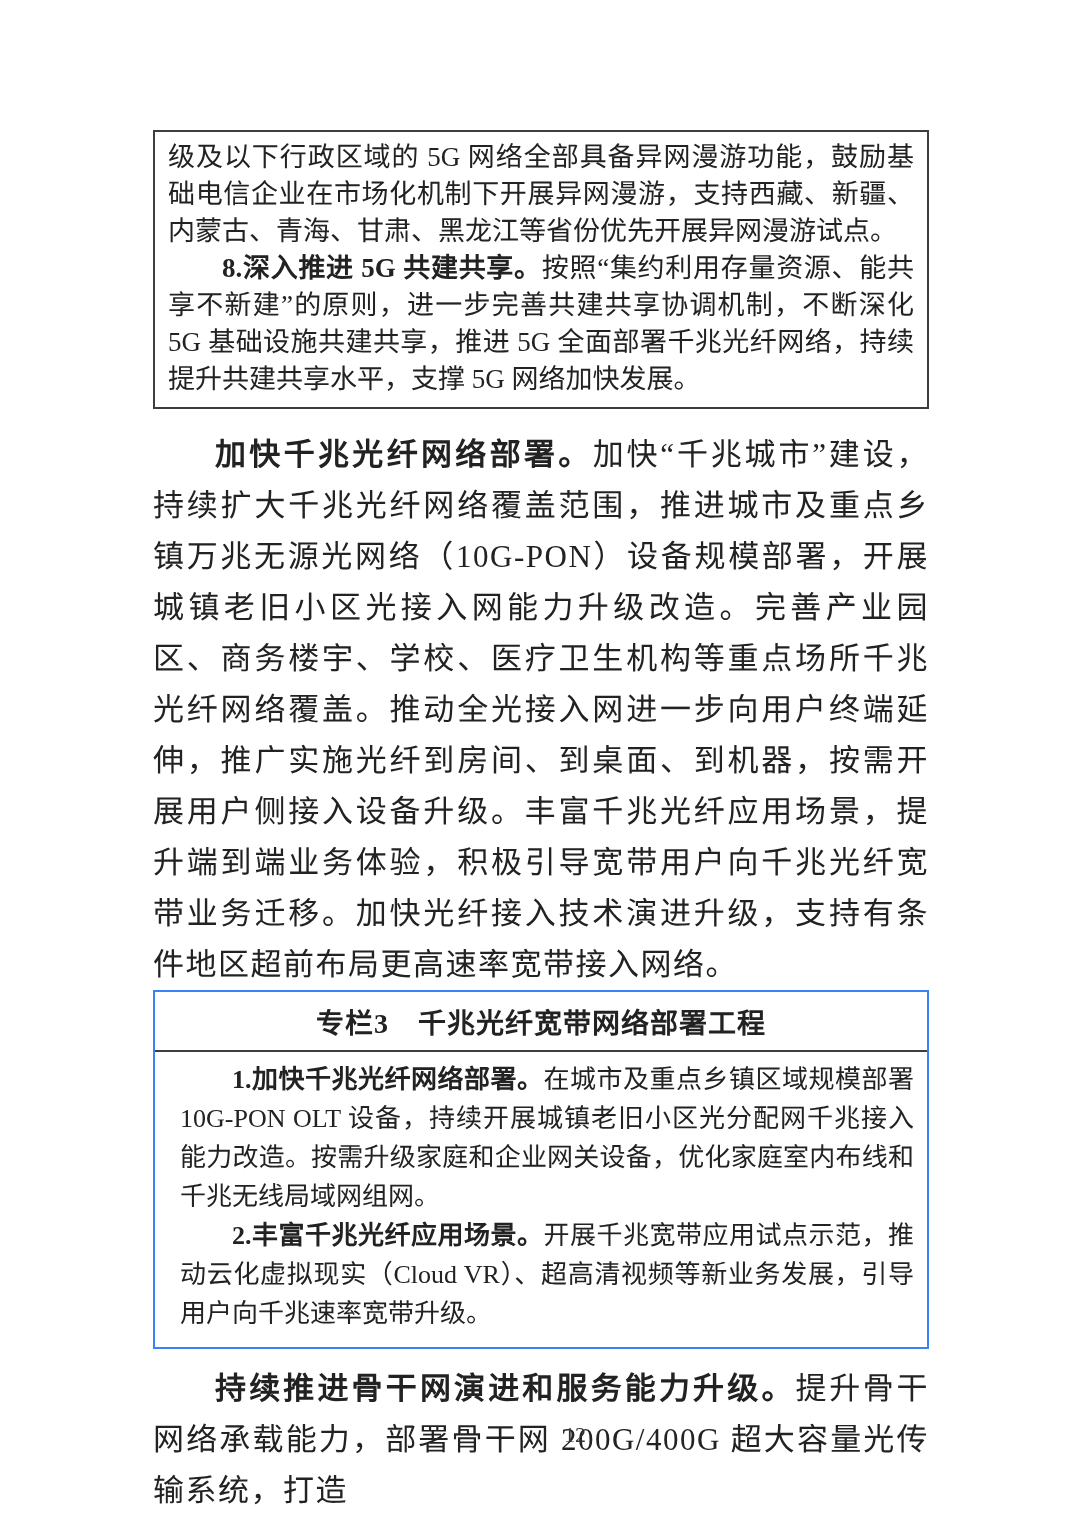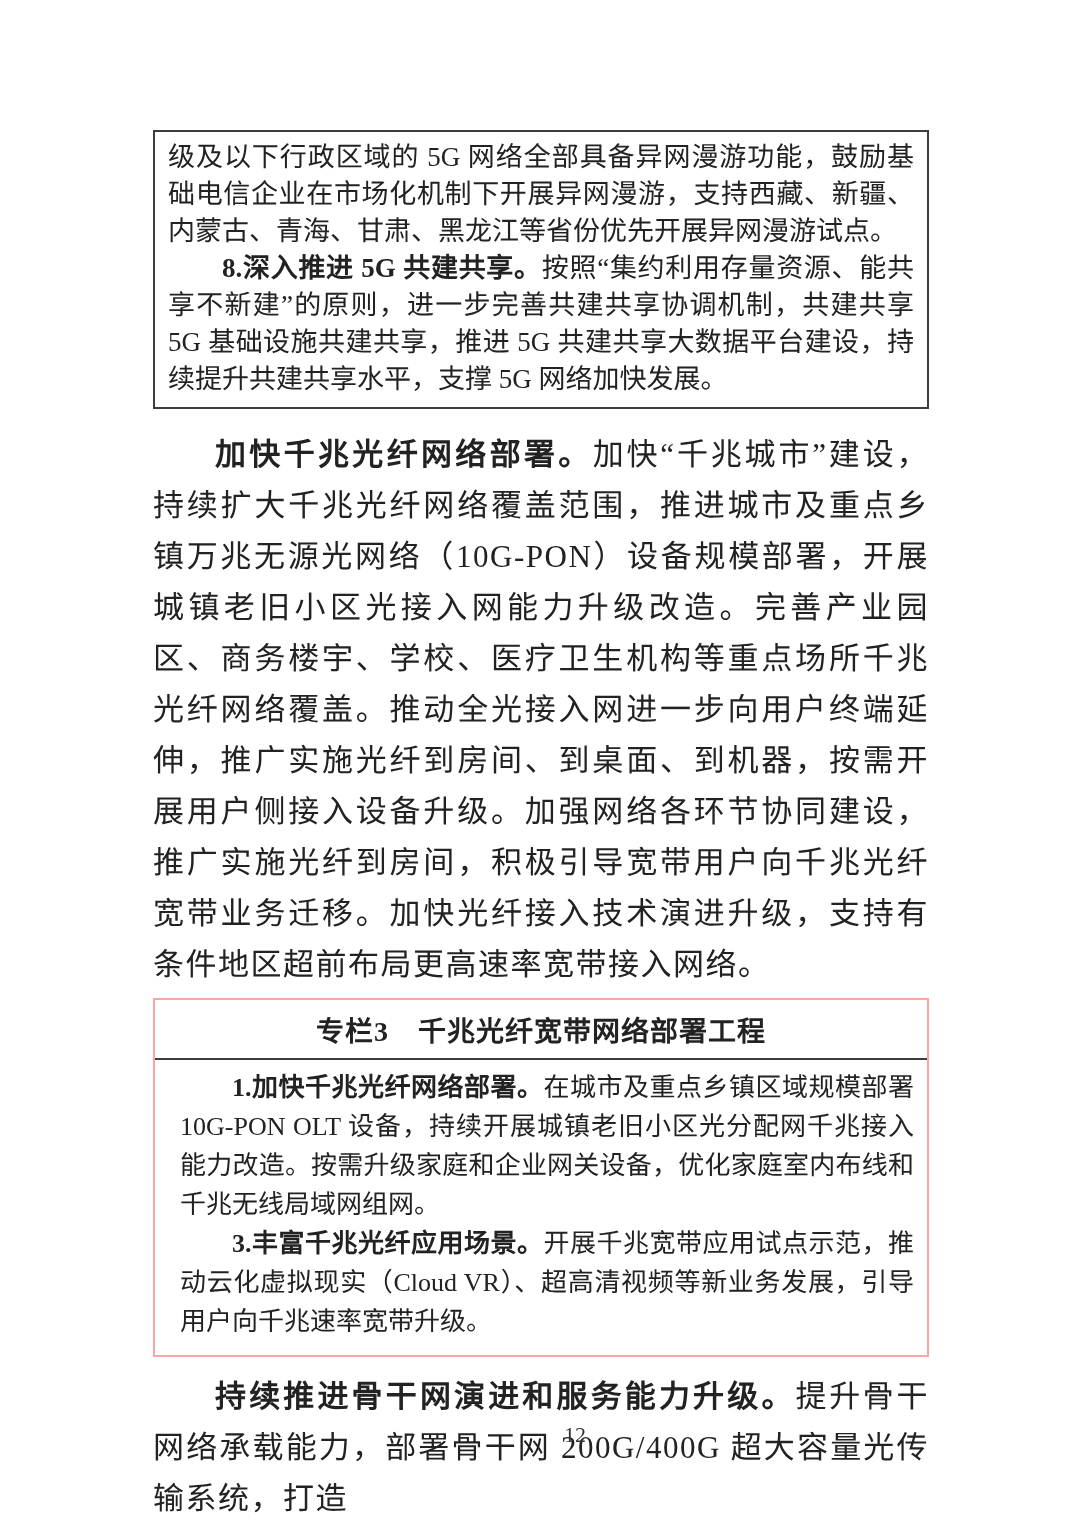--- a/index.html
+++ b/index.html
@@ -46,22 +46,21 @@
     line-height: 51px;
     text-align: justify;
     text-justify: inter-ideograph;
     text-indent: 2em;
     letter-spacing: 1.5px;
   }
   .body-para .lead { letter-spacing: 2px; }
 
   
   .column-box {
-    margin-top: 8px;
-    border: 2px solid #fca5a5;
+    border: 2px solid #3b82f6;
   }
   .column-title {
     font-size: 28px;
     font-weight: 700;
     text-align: center;
     padding: 9px 0 9px 0;
     border-bottom: 2px solid #3d3d3d;
     letter-spacing: 1px;
   }
   .column-body {
@@ -90,30 +89,30 @@
   }
 </style>
 </head>
 <body>
 
 <div class="page">
   <div class="content">
 
     <div class="top-box">
       <p class="box-para"><span>级及以下行政区域的 5G 网络全部具备异网漫游功能，鼓励基础电信企业在市场化机制下开展异网漫游，支持西藏、新疆、内蒙古、青海、甘肃、黑龙江等省份优先开展异网漫游试点。</span></p>
-      <p class="box-para indent"><span class="lead">8.深入推进 5G 共建共享。</span><span>按照“集约利用存量资源、能共享不新建”的原则，进一步完善共建共享协调机制，共建共享 5G 基础设施共建共享，推进 5G 共建共享大数据平台建设，持续提升共建共享水平，支撑 5G 网络加快发展。</span></p>
+      <p class="box-para indent"><span class="lead">8.深入推进 5G 共建共享。</span><span>按照“集约利用存量资源、能共享不新建”的原则，进一步完善共建共享协调机制，不断深化 5G 基础设施共建共享，推进 5G 全面部署千兆光纤网络，持续提升共建共享水平，支撑 5G 网络加快发展。</span></p>
     </div>
 
-    <p class="body-para"><span class="lead">加快千兆光纤网络部署。</span><span>加快“千兆城市”建设，持续扩大千兆光纤网络覆盖范围，推进城市及重点乡镇万兆无源光网络（10G-PON）设备规模部署，开展城镇老旧小区光接入网能力升级改造。完善产业园区、商务楼宇、学校、医疗卫生机构等重点场所千兆光纤网络覆盖。推动全光接入网进一步向用户终端延伸，推广实施光纤到房间、到桌面、到机器，按需开展用户侧接入设备升级。加强网络各环节协同建设，推广实施光纤到房间，积极引导宽带用户向千兆光纤宽带业务迁移。加快光纤接入技术演进升级，支持有条件地区超前布局更高速率宽带接入网络。</span></p>
+    <p class="body-para"><span class="lead">加快千兆光纤网络部署。</span><span>加快“千兆城市”建设，持续扩大千兆光纤网络覆盖范围，推进城市及重点乡镇万兆无源光网络（10G-PON）设备规模部署，开展城镇老旧小区光接入网能力升级改造。完善产业园区、商务楼宇、学校、医疗卫生机构等重点场所千兆光纤网络覆盖。推动全光接入网进一步向用户终端延伸，推广实施光纤到房间、到桌面、到机器，按需开展用户侧接入设备升级。丰富千兆光纤应用场景，提升端到端业务体验，积极引导宽带用户向千兆光纤宽带业务迁移。加快光纤接入技术演进升级，支持有条件地区超前布局更高速率宽带接入网络。</span></p>
 
     <div class="column-box">
       <div class="column-title">专栏3　千兆光纤宽带网络部署工程</div>
       <div class="column-body">
         <p class="column-para"><span class="lead">1.加快千兆光纤网络部署。</span><span>在城市及重点乡镇区域规模部署 10G-PON OLT 设备，持续开展城镇老旧小区光分配网千兆接入能力改造。按需升级家庭和企业网关设备，优化家庭室内布线和千兆无线局域网组网。</span></p>
-        <p class="column-para"><span class="lead">3.丰富千兆光纤应用场景。</span><span>开展千兆宽带应用试点示范，推动云化虚拟现实（Cloud VR）、超高清视频等新业务发展，引导用户向千兆速率宽带升级。</span></p>
+        <p class="column-para"><span class="lead">2.丰富千兆光纤应用场景。</span><span>开展千兆宽带应用试点示范，推动云化虚拟现实（Cloud VR）、超高清视频等新业务发展，引导用户向千兆速率宽带升级。</span></p>
       </div>
     </div>
 
     <p class="body-para closing"><span class="lead">持续推进骨干网演进和服务能力升级。</span><span>提升骨干网络承载能力，部署骨干网 200G/400G 超大容量光传输系统，打造</span></p>
 
   </div>
 
   <div class="page-number">12</div>
 </div>
 

